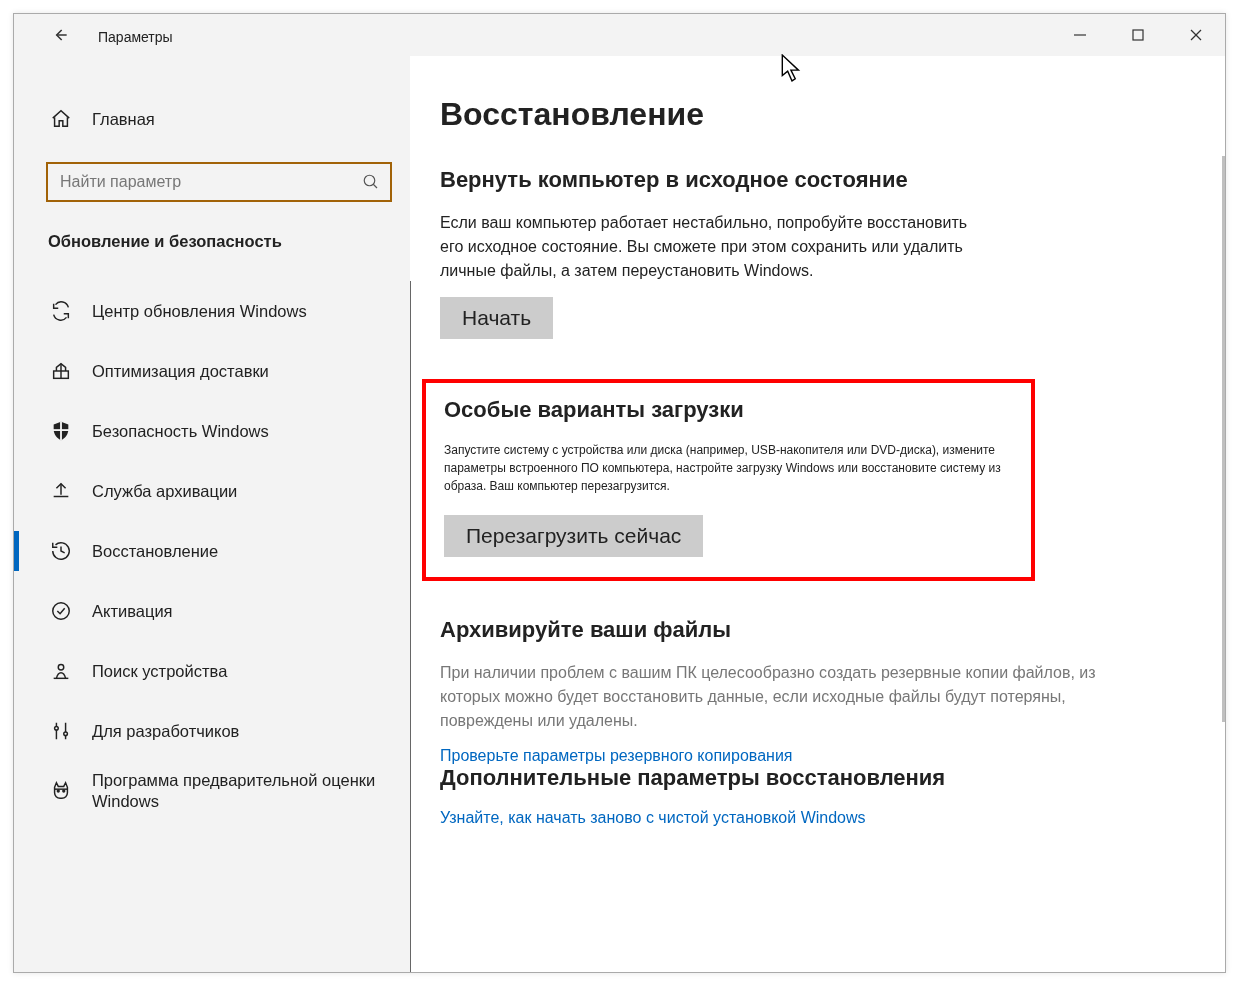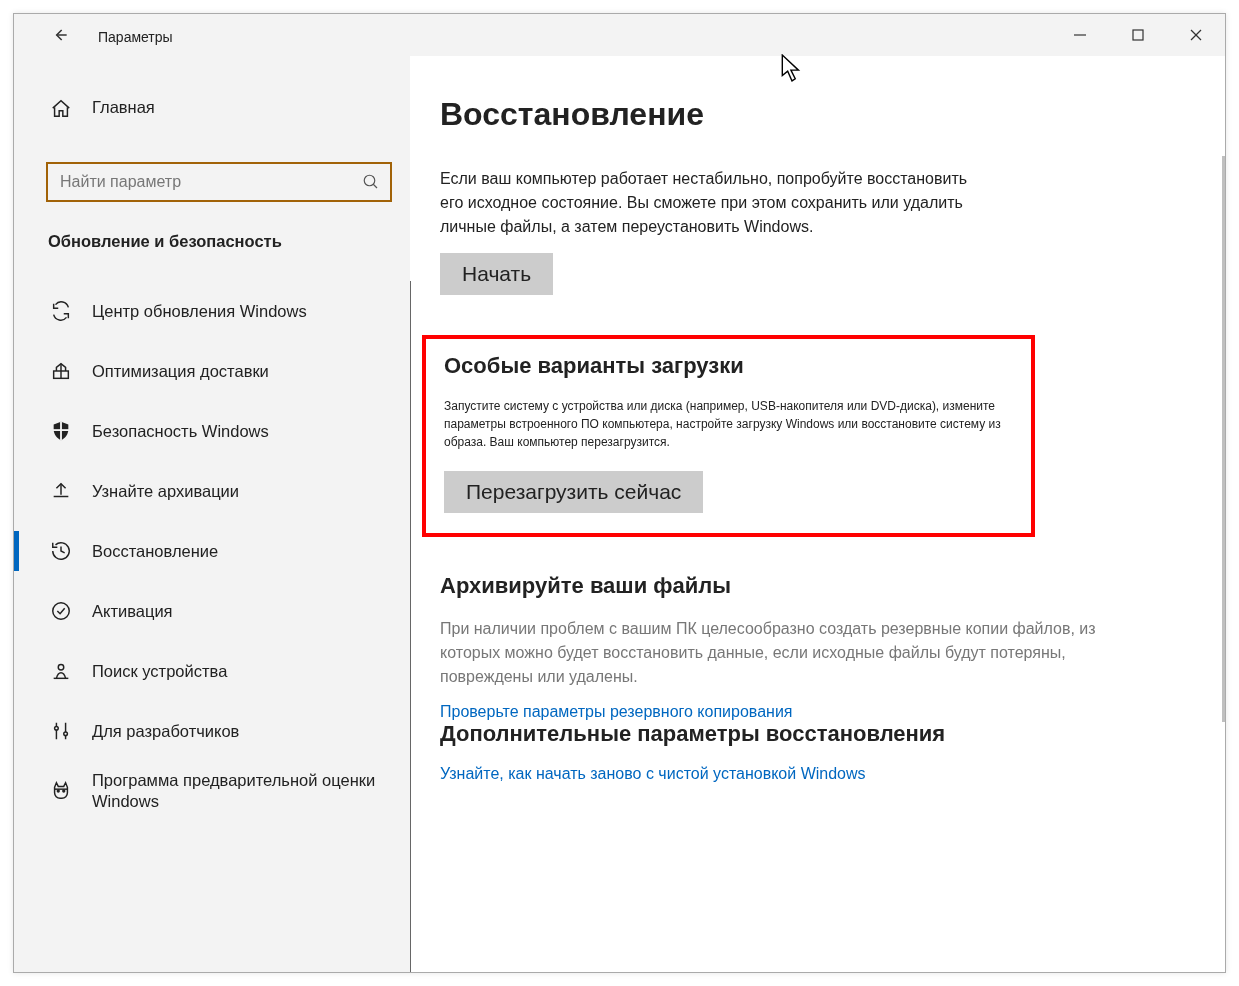--- a/index.html
+++ b/index.html
@@ -61,20 +61,21 @@
       width: 396px;
       background: #f3f3f3;
       padding-top: 42px;
       padding-left: 0;
       display: flex;
       flex-direction: column;
       position: relative;
     }
     .sb-home {
       display: flex;
+      align-items: center;
       gap: 20px;
       padding: 0 0 0 36px;
       height: 42px;
       margin-bottom: 22px;
     }
     .sb-home-icon svg { display:block;}
     .sb-home-label {
       font-size: 16.5px;
       color: #222;
     }
@@ -327,21 +328,21 @@
           </div>
 
           <div class="nav-item">
             <span class="nav-icon">
               <svg width="22" height="22" viewBox="0 0 24 24" fill="none" stroke="#222" stroke-width="1.6">
                   <path d="M12 16V4"></path>
                   <polyline points="7 9 12 4 17 9"></polyline>
                   <path d="M4 18h16"></path>
                 </svg>
             </span>
-            <span class="nav-label">Узнайте архивации</span>
+            <span class="nav-label">Служба архивации</span>
           </div>
 
 
           <div class="nav-item active">
             <span class="nav-icon">
               <svg width="22" height="22" viewBox="0 0 24 24" fill="none" stroke="#222" stroke-width="1.6">
                   <path d="M3 12a9 9 0 1 0 3-6.7"></path>
                   <polyline points="3 3 3 8 8 8"></polyline>
                   <polyline points="12 7 12 12 16 14"></polyline>
                 </svg>
@@ -397,20 +398,21 @@
         </div>
       </div>
     </div>
 
     <div class="main">
       <div class="main-inner">
 
         <h1 class="page-title">Восстановление</h1>
 
         <div class="section">
+          <h2>Вернуть компьютер в исходное состояние</h2>
           <p class="desc">Если ваш компьютер работает нестабильно, попробуйте восстановить его исходное состояние. Вы сможете при этом сохранить или удалить личные файлы, а затем переустановить Windows.</p>
           <button class="btn">Начать</button>
         </div>
 
         <div class="highlight-box">
           <h2>Особые варианты загрузки</h2>
           <p>Запустите систему с устройства или диска (например, USB-накопителя или DVD-диска), измените параметры встроенного ПО компьютера, настройте загрузку Windows или восстановите систему из образа. Ваш компьютер перезагрузится.</p>
           <button class="btn">Перезагрузить сейчас</button>
         </div>
 

